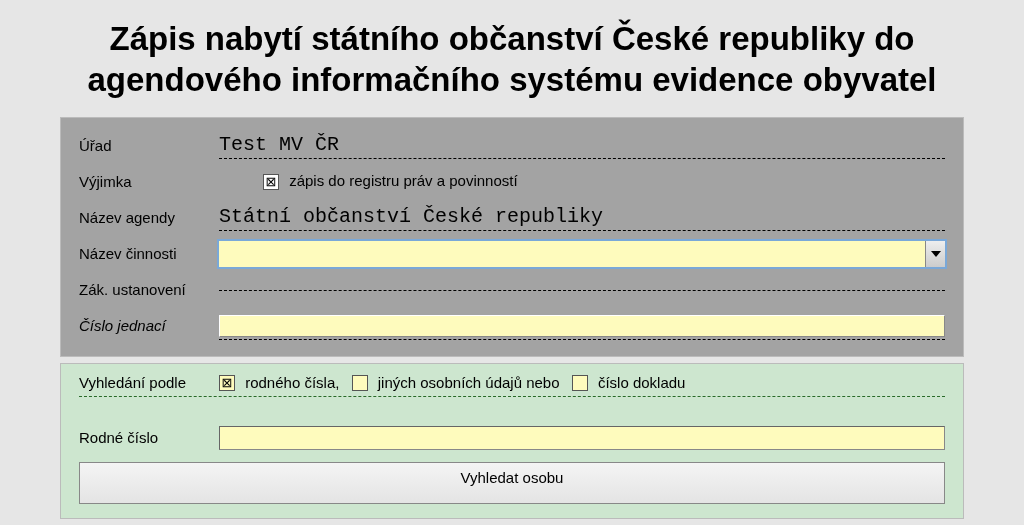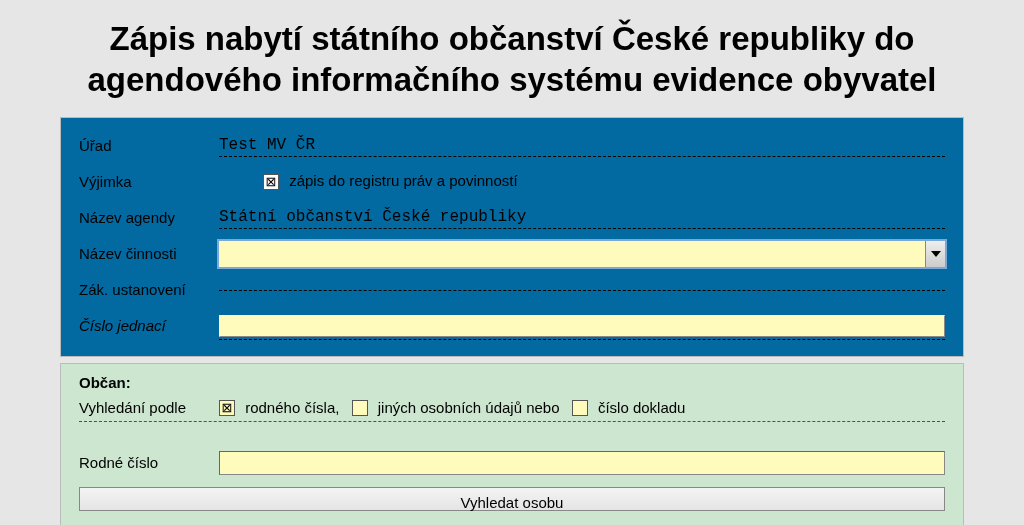--- a/index.html
+++ b/index.html
@@ -17,40 +17,40 @@
       font-weight: bold;
       font-size: 33px;
       padding: 18px 20px 10px 20px;
       line-height: 1.25;
     }
     .panel-white, .panel-green {
       margin: 6px 60px;
       border: 1px solid #bbb;
       padding: 10px 18px 14px 18px;
     }
-    .panel-white { background: #0369a1; }
+    .panel-white { background: #a3a3a3; }
     .panel-green { background: #cde6cf; }
     .row {
       display: flex;
       align-items: center;
       margin: 4px 0 8px 0;
       min-height: 28px;
     }
     .label {
       width: 140px;
       flex-shrink: 0;
     }
     .row .field-wrap {
       flex: 1;
       border-bottom: 1px dashed #000;
       padding-bottom: 2px;
     }
     .mono {
       font-family: "Courier New", monospace;
-      font-size: 16px;
+      font-size: 20px;
     }
     .yellow-box {
       background: #fefbbd;
       border: 1px solid #888;
       border-top-color: #fff;
       border-left-color: #fff;
       height: 22px;
       line-height: 22px;
       padding: 0 4px;
       display: block;
@@ -116,21 +116,21 @@
     .rn-row .rn-input {
       flex: 1;
       height: 24px;
       background: #fefbbd;
       border: 1px solid #888;
       border-top-color:#666; border-left-color:#666;
     }
     .big-btn {
       display: block;
       width: 100%;
-      height: 24px;
+      height: 42px;
       background: linear-gradient(#f4f4f4,#e4e4e4);
       border: 1px solid #888;
       text-align: center;
       line-height: 30px;
       cursor: pointer;
     }
   </style>
 </head>
 <body>
 
@@ -186,21 +186,20 @@
     <div style="flex:1;">
       <div class="yell-field-underline">
         <span class="yellow-box"></span>
       </div>
     </div>
   </div>
 
 </div>
 
 <div class="panel-green">
-  <div class="section-head">Občan:</div>
 
   <div class="search-row">
     <div class="slabel">Vyhledání podle</div>
     <div class="sopts">
       <span class="cb">⊠</span>
       <span style="margin:0 8px 0 6px;">rodného čísla,</span>
       <span class="cb"></span>
       <span style="margin:0 8px 0 6px;">jiných osobních údajů nebo</span>
       <span class="cb"></span>
       <span style="margin-left:6px;">číslo dokladu</span>

